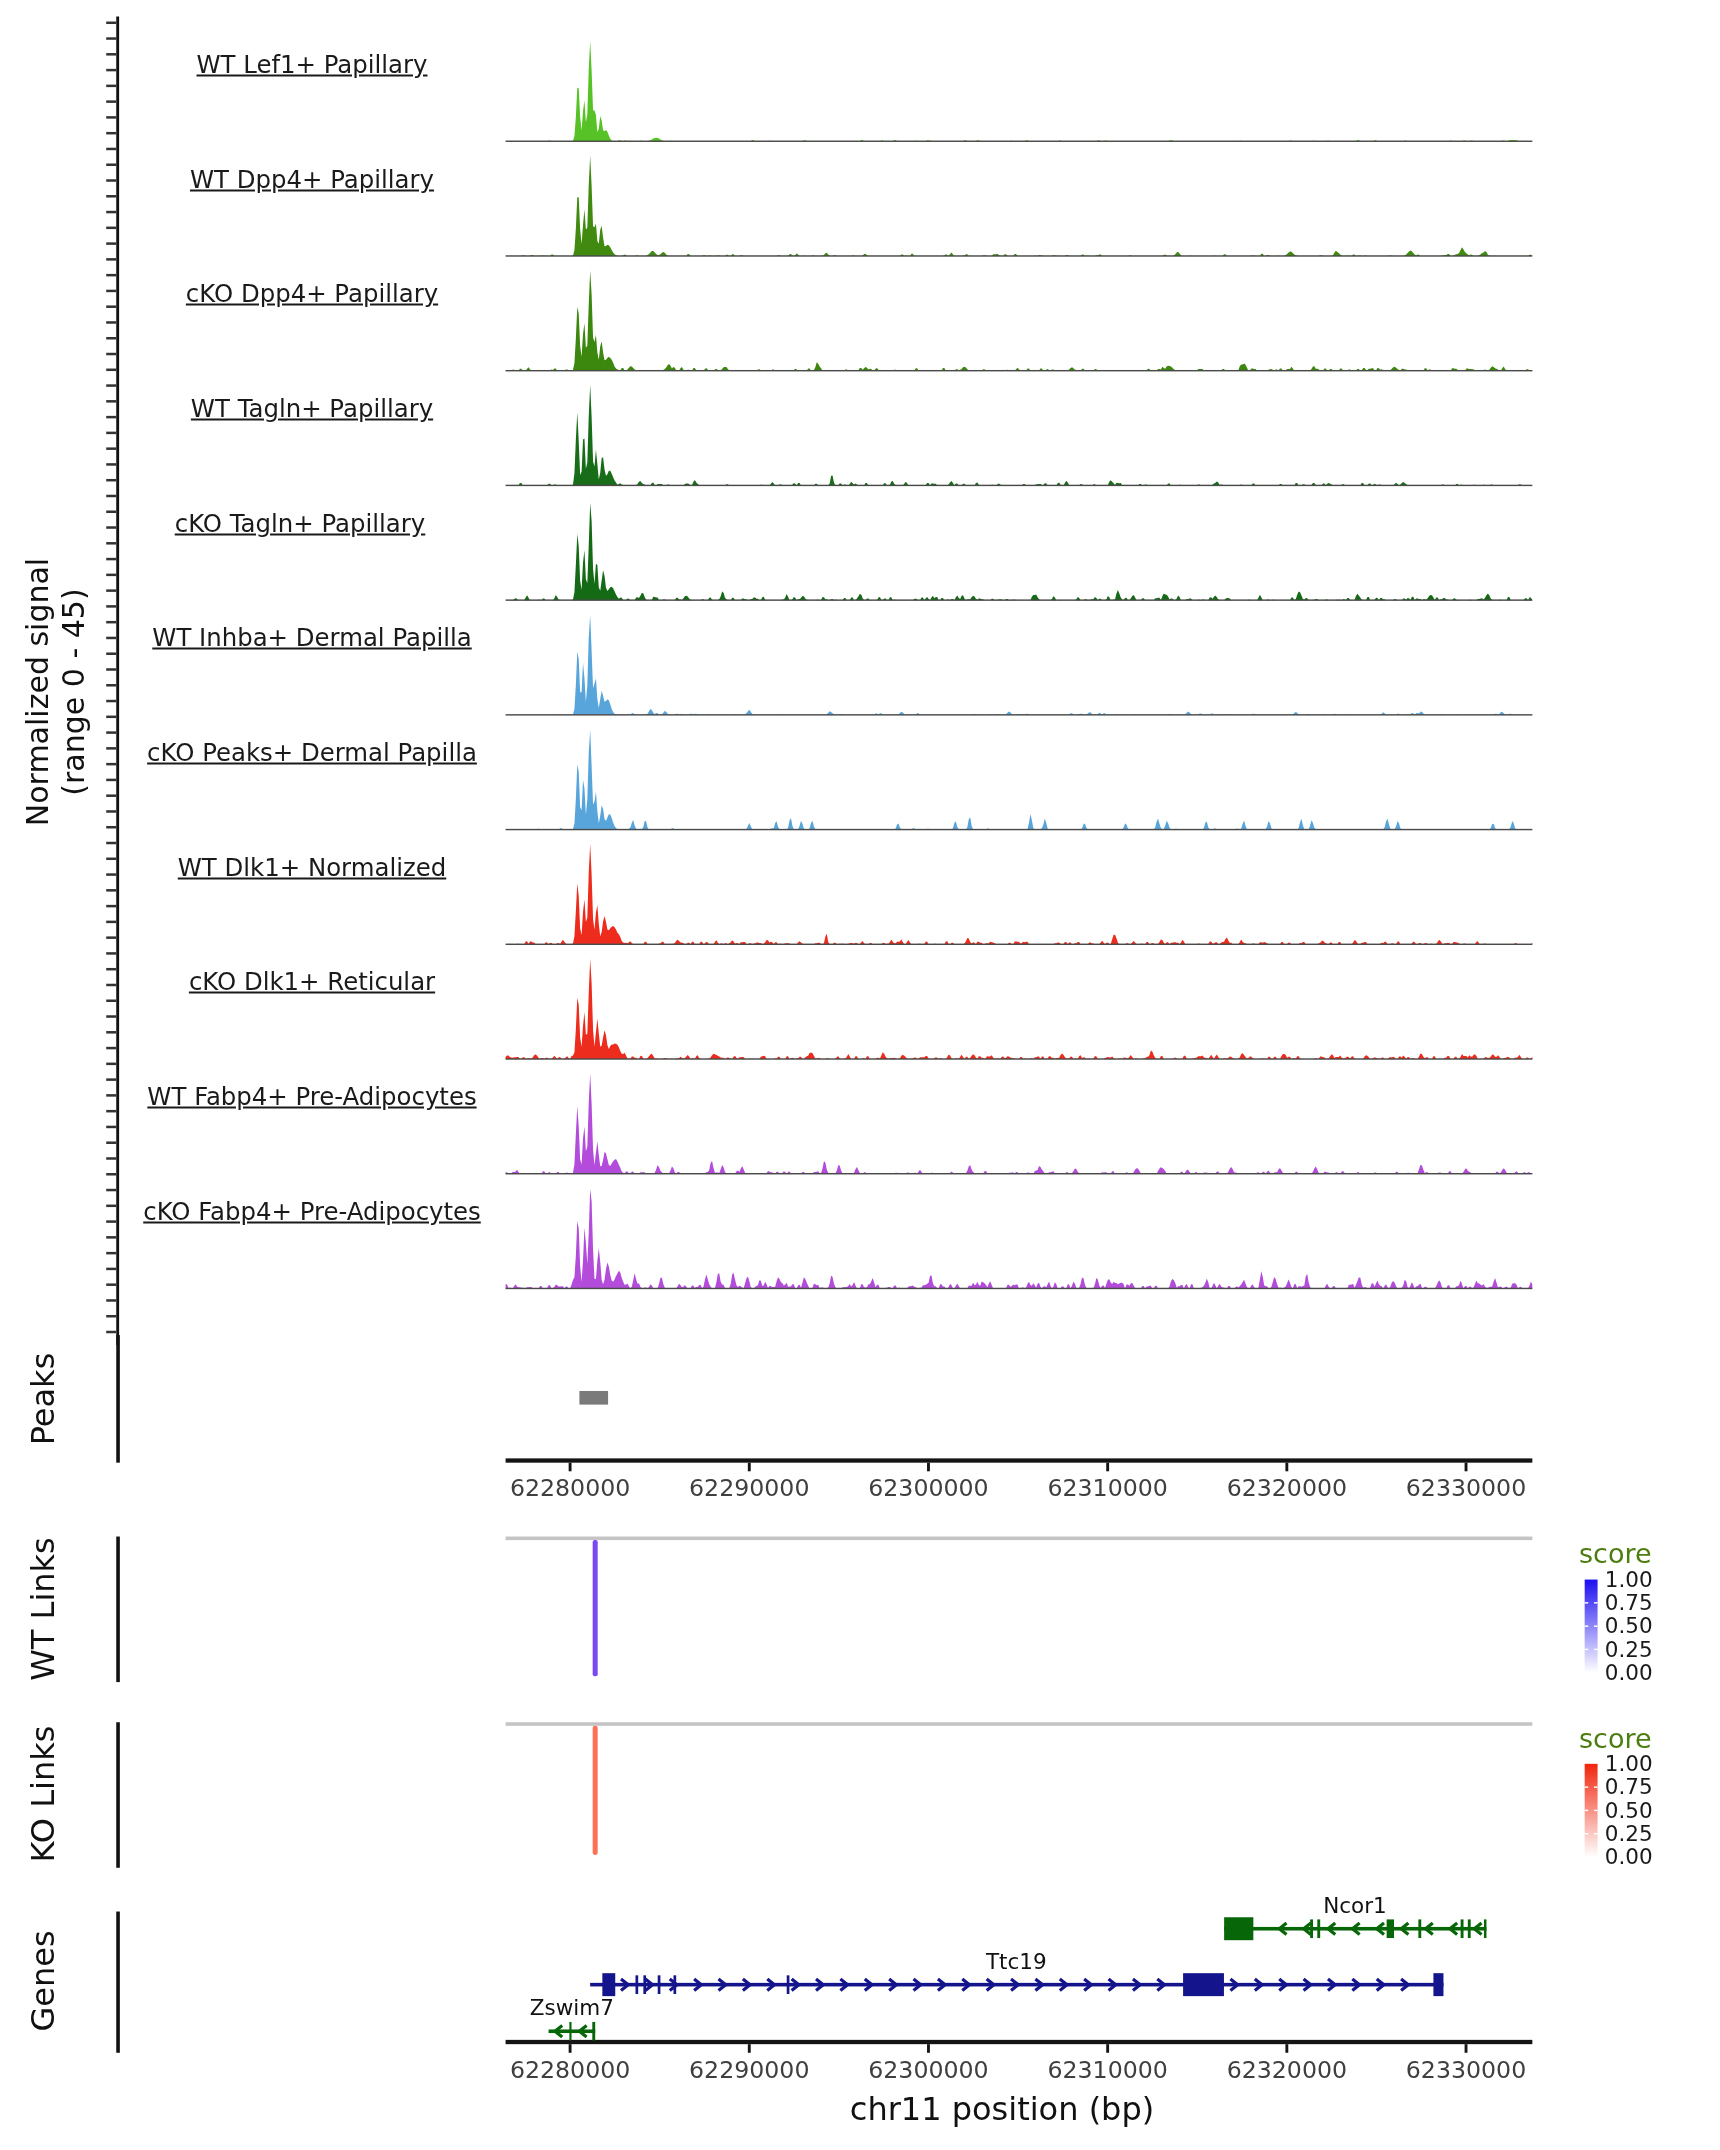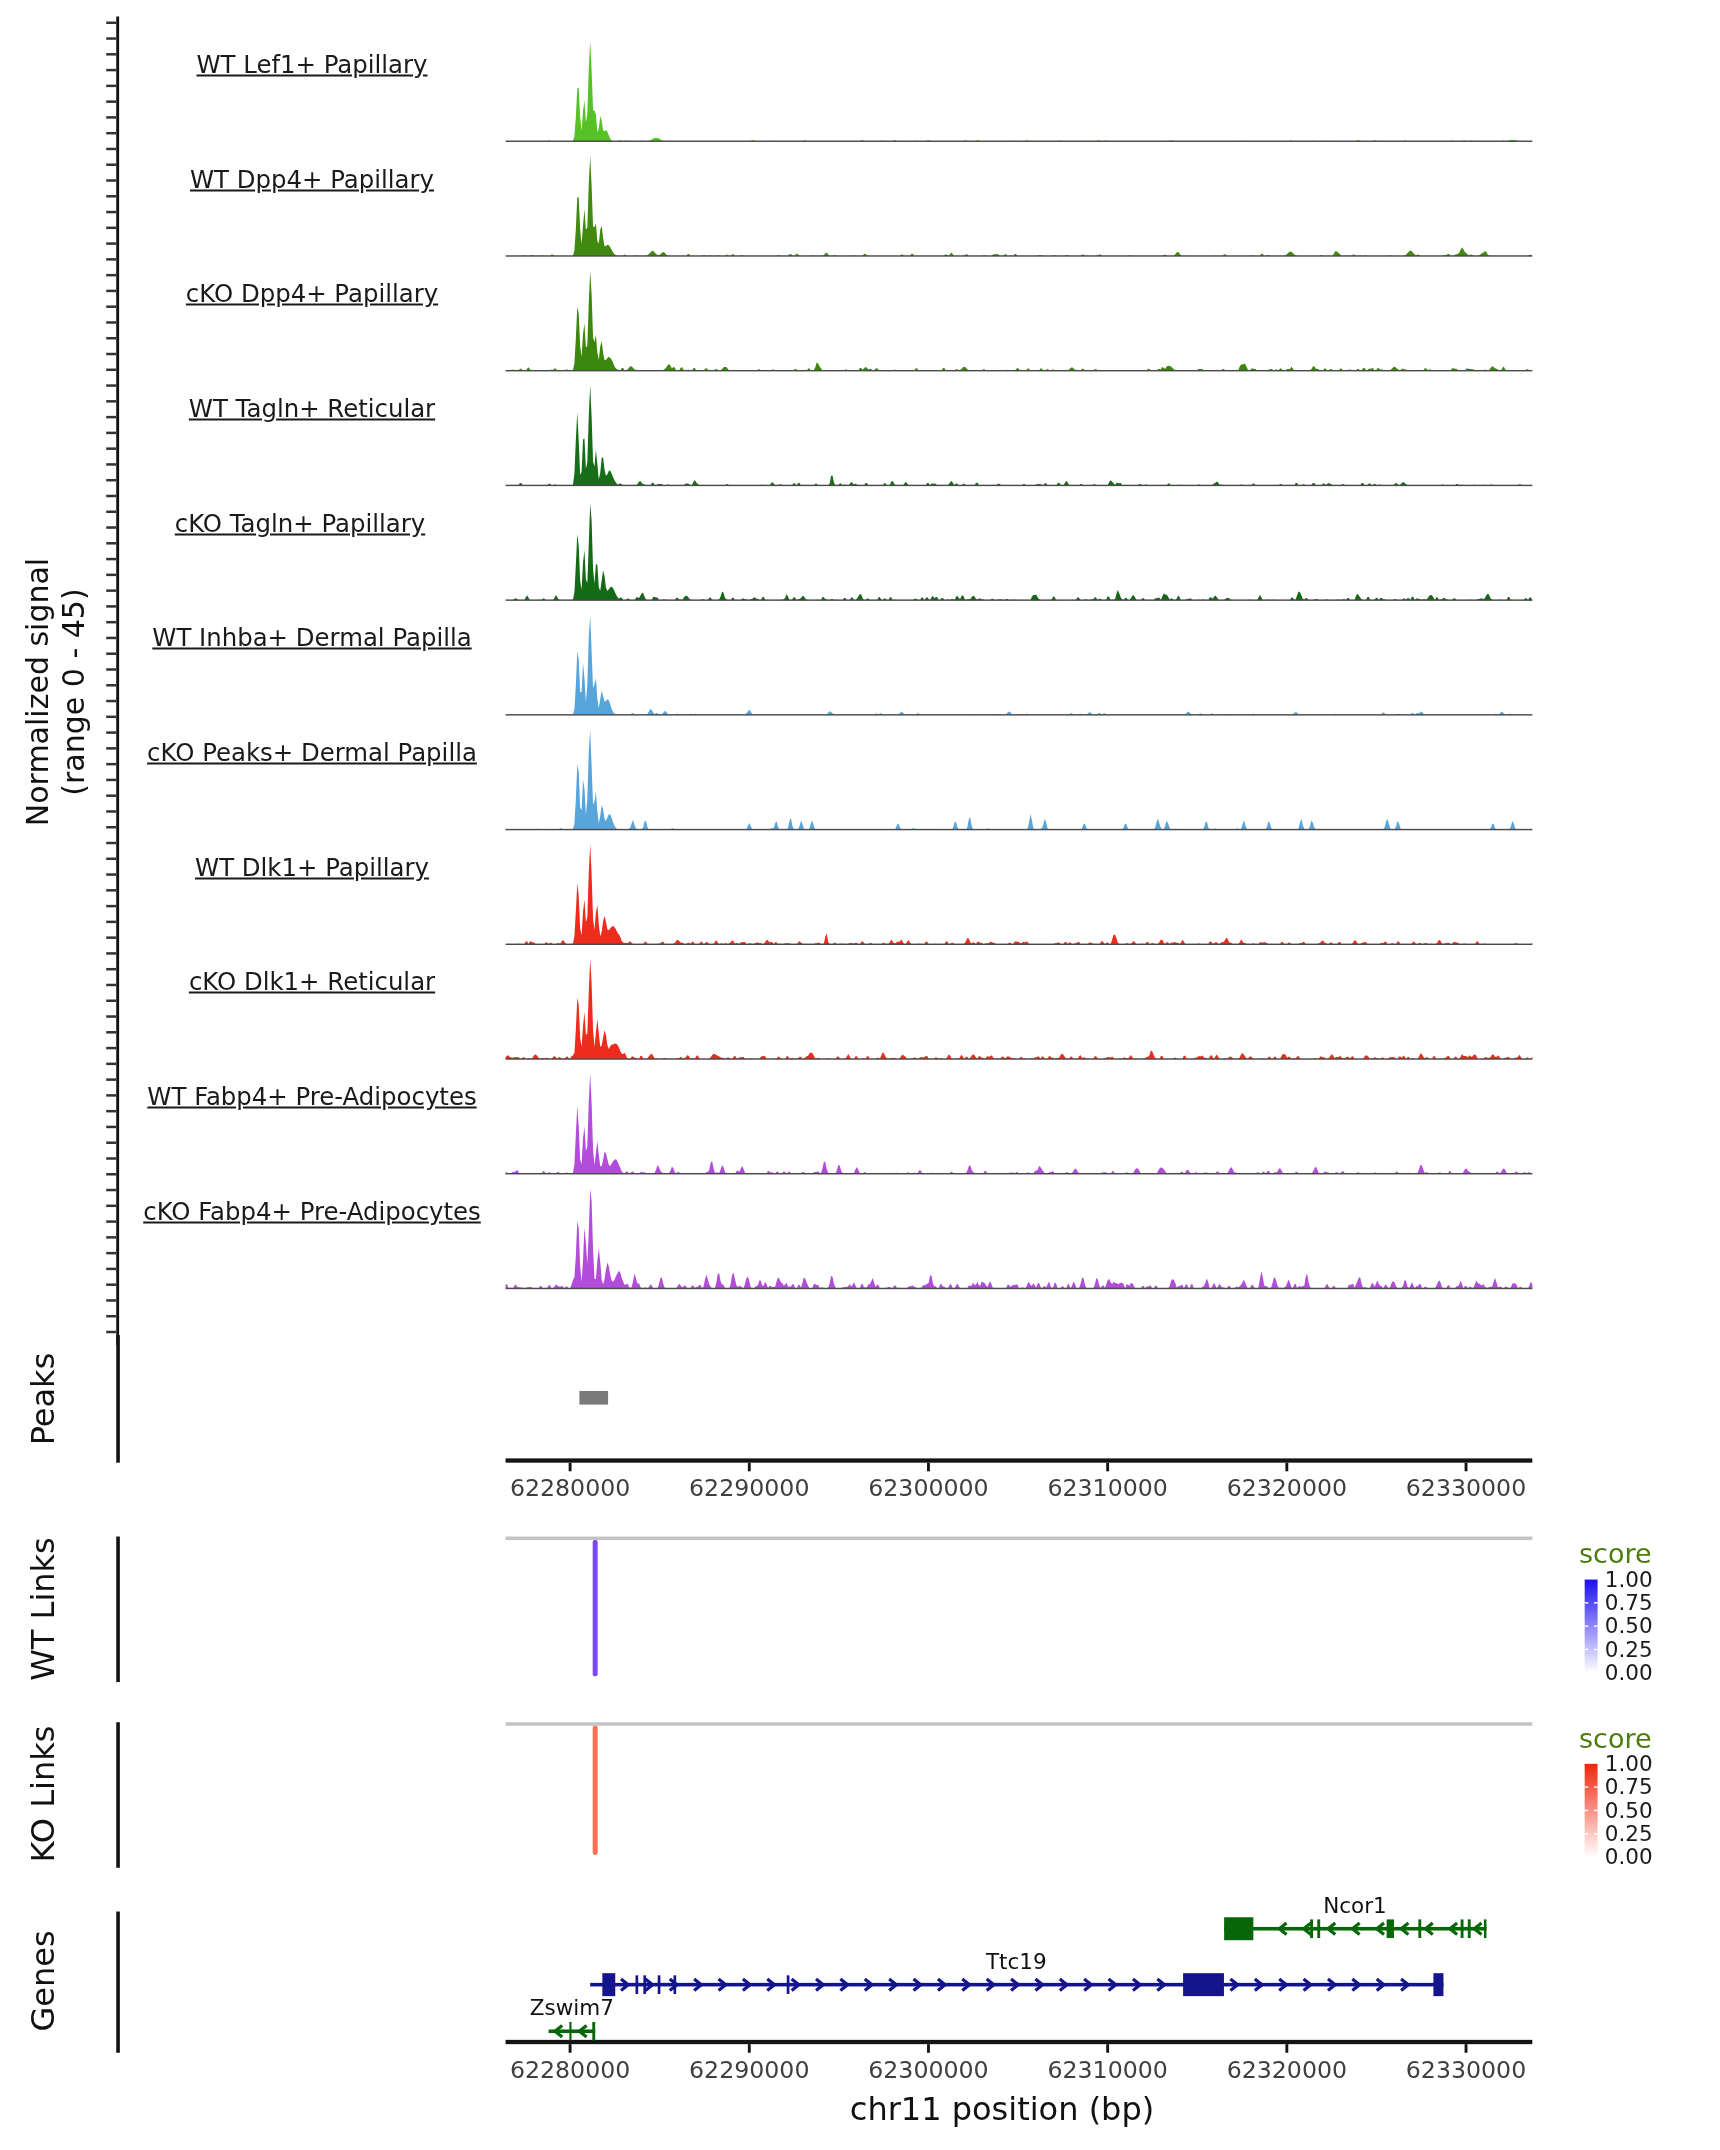--- a/index.html
+++ b/index.html
@@ -265,25 +265,25 @@
     </svg>
 
   <div class="abs rot ylab" style="left:56px;top:692px;">
     <div>Normalized signal</div>
     <div>(range 0 - 45)</div>
   </div>
 
   <div class="abs track-label" style="left: 312px; top: 64px;">WT Lef1+ Papillary</div>
   <div class="abs track-label" style="left: 312px; top: 179px;">WT Dpp4+ Papillary</div>
   <div class="abs track-label" style="left: 312px; top: 293px;">cKO Dpp4+ Papillary</div>
-  <div class="abs track-label" style="left: 312px; top: 408px;">WT Tagln+ Reticular</div>
+  <div class="abs track-label" style="left: 312px; top: 408px;">WT Tagln+ Papillary</div>
   <div class="abs track-label" style="left: 300px; top: 523px;">cKO Tagln+ Papillary</div>
   <div class="abs track-label" style="left: 312px; top: 637px;">WT Inhba+ Dermal Papilla</div>
   <div class="abs track-label" style="left: 312px; top: 752px;">cKO Peaks+ Dermal Papilla</div>
-  <div class="abs track-label" style="left: 312px; top: 867px;">WT Dlk1+ Papillary</div>
+  <div class="abs track-label" style="left: 312px; top: 867px;">WT Dlk1+ Normalized</div>
   <div class="abs track-label" style="left: 312px; top: 981px;">cKO Dlk1+ Reticular</div>
   <div class="abs track-label" style="left: 312px; top: 1096px;">WT Fabp4+ Pre-Adipocytes</div>
   <div class="abs track-label" style="left: 312px; top: 1211px;">cKO Fabp4+ Pre-Adipocytes</div>
 
   <div class="abs rot seclab" style="left:43px;top:1399px;">Peaks</div>
   <div class="abs rot seclab" style="left:43px;top:1609px;">WT Links</div>
   <div class="abs rot seclab" style="left:43px;top:1794px;">KO Links</div>
   <div class="abs rot seclab" style="left:43px;top:1981px;">Genes</div>
 
   <div class="abs score-title" style="left:1579px;top:1538px;">score</div>

